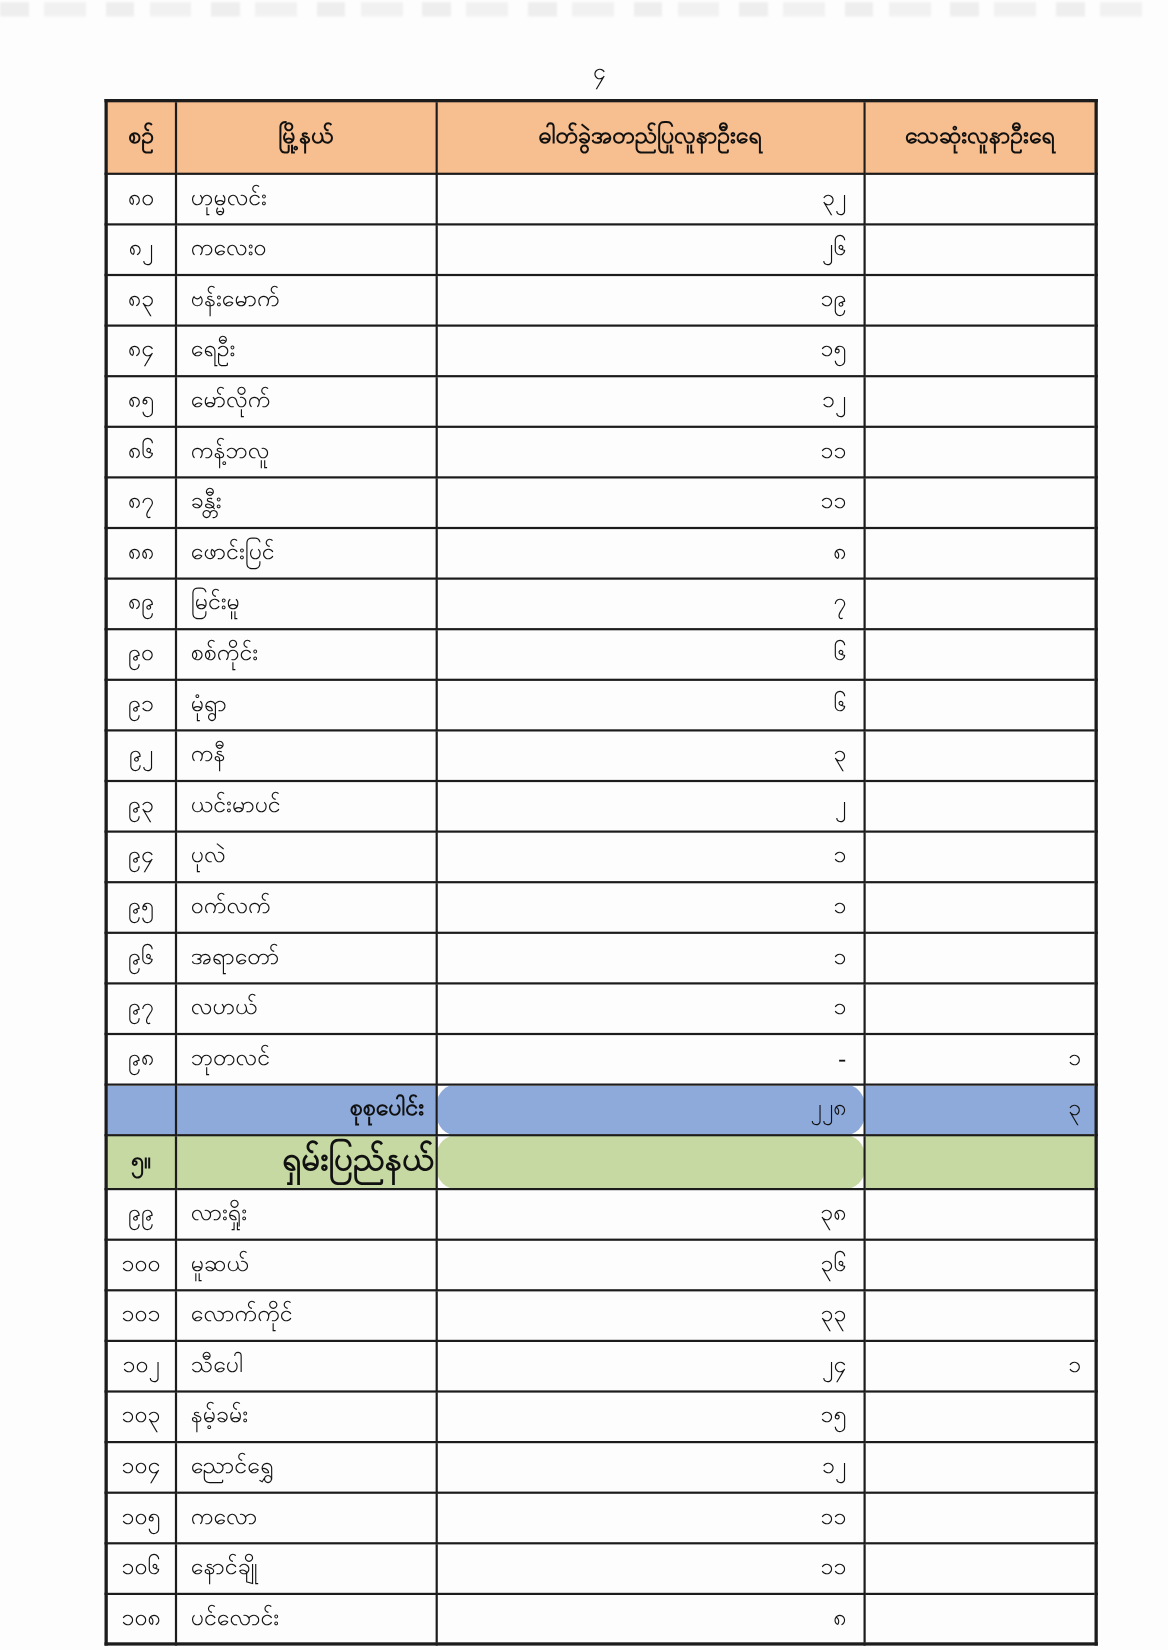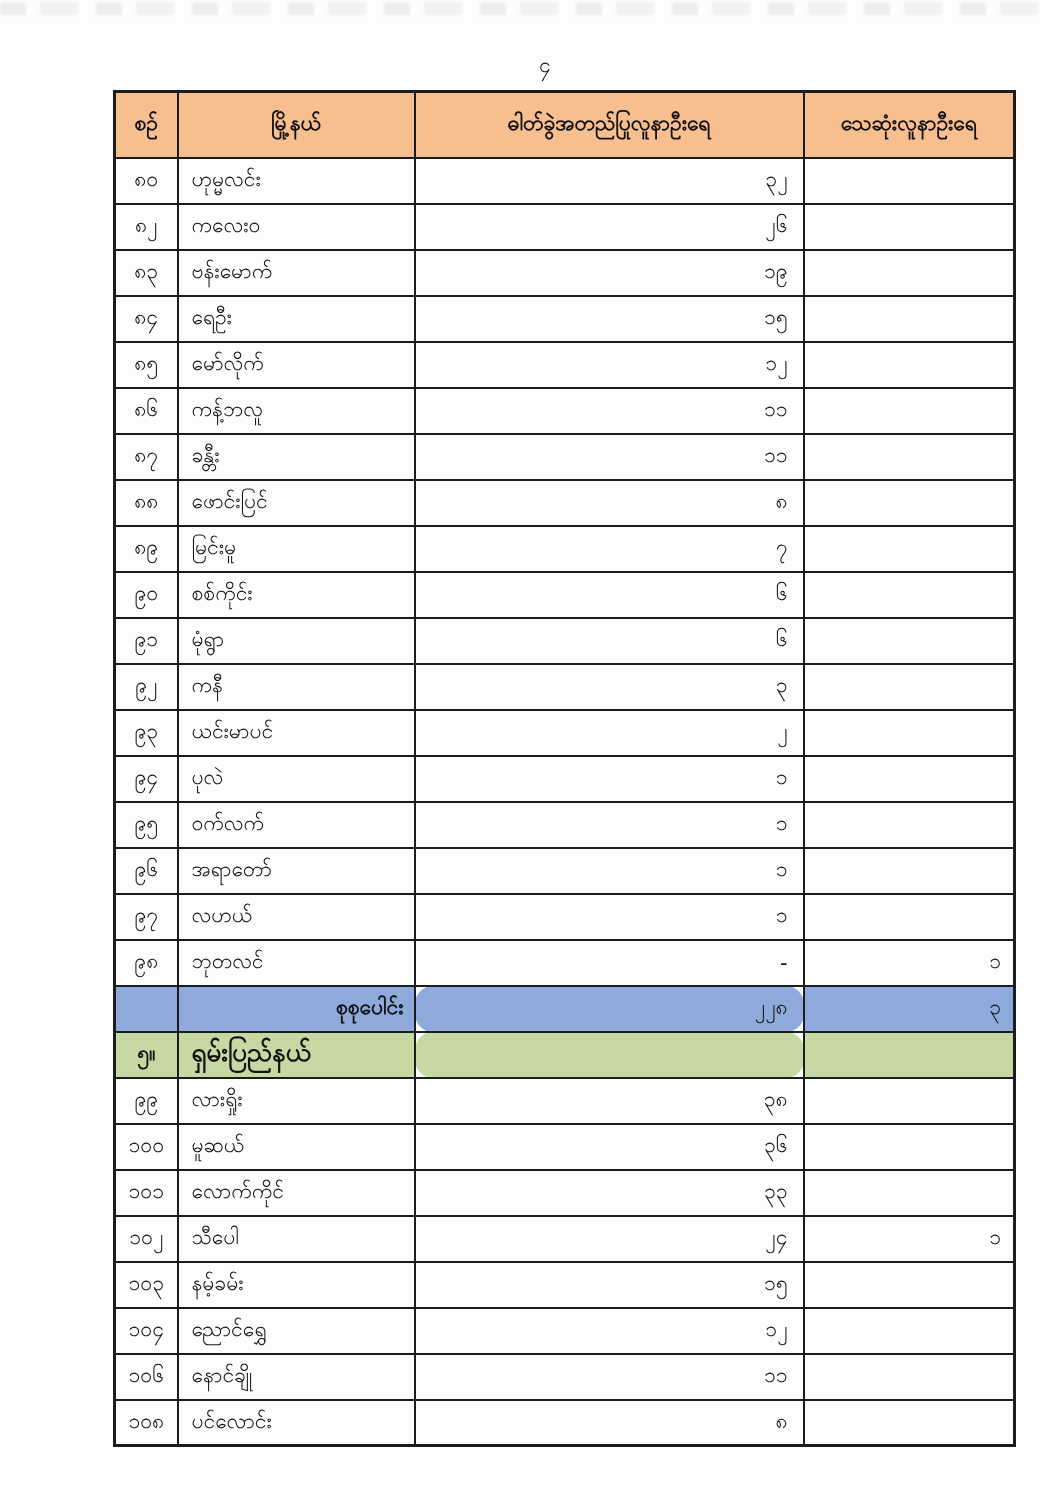--- a/index.html
+++ b/index.html
@@ -34,21 +34,21 @@
     top: 48px;
     left: 95px;
     width: 900px;
     text-align: center;
     font-size: 21px;
     line-height: 34px;
   }
   table.report {
     position: absolute;
     top: 90px;
-    left: 113px;
+    left: 95px;
     width: 900px;
     border-collapse: collapse;
     table-layout: fixed;
     border: 3px solid #1c1c1c;
   }
   table.report th, table.report td {
     border: 2px solid #1c1c1c;
     overflow: hidden;
     white-space: nowrap;
     vertical-align: middle;
@@ -69,21 +69,22 @@
   .c-death { text-align: right; padding-right: 12px; }
   tr.total-row td { background: #8eaadb; }
   tr.total-row .c-town {
     text-align: right;
     padding-right: 10px;
     font-weight: bold;
   }
   tr.section-row td { background: #c6d9a2; }
   tr.section-row .c-town {
     font-weight: bold;
-    font-size: 26px;
+    font-size: 30px;
+    text-align: right;
   }
   tr.section-row .c-no { font-weight: bold; }
 </style>
 </head>
 <body>
 
 <div class="page">
 
   <div class="scan-artifact"></div>
 
@@ -259,20 +260,26 @@
           <td class="c-conf">၁၅</td>
           <td class="c-death"></td>
         </tr>
         <tr>
           <td class="c-no">၁၀၄</td>
           <td class="c-town">ညောင်ရွှေ</td>
           <td class="c-conf">၁၂</td>
           <td class="c-death"></td>
         </tr>
         <tr>
+          <td class="c-no">၁၀၅</td>
+          <td class="c-town">ကလော</td>
+          <td class="c-conf">၁၁</td>
+          <td class="c-death"></td>
+        </tr>
+        <tr>
           <td class="c-no">၁၀၆</td>
           <td class="c-town">နောင်ချို</td>
           <td class="c-conf">၁၁</td>
           <td class="c-death"></td>
         </tr>
         <tr>
           <td class="c-no">၁၀၈</td>
           <td class="c-town">ပင်လောင်း</td>
           <td class="c-conf">၈</td>
           <td class="c-death"></td>

